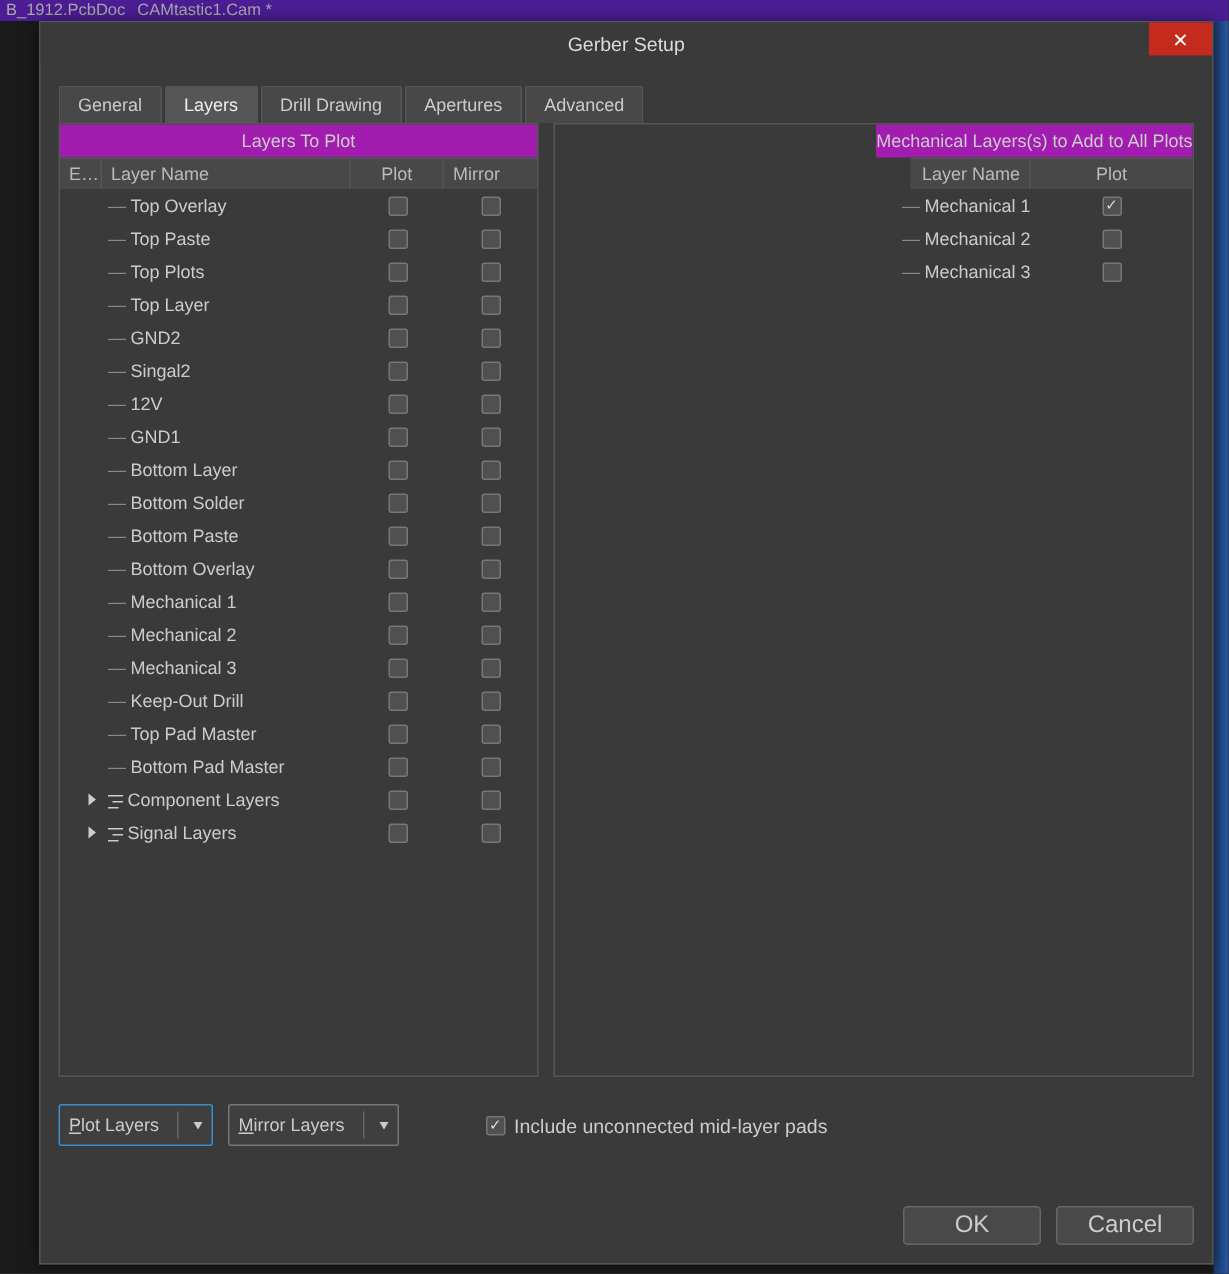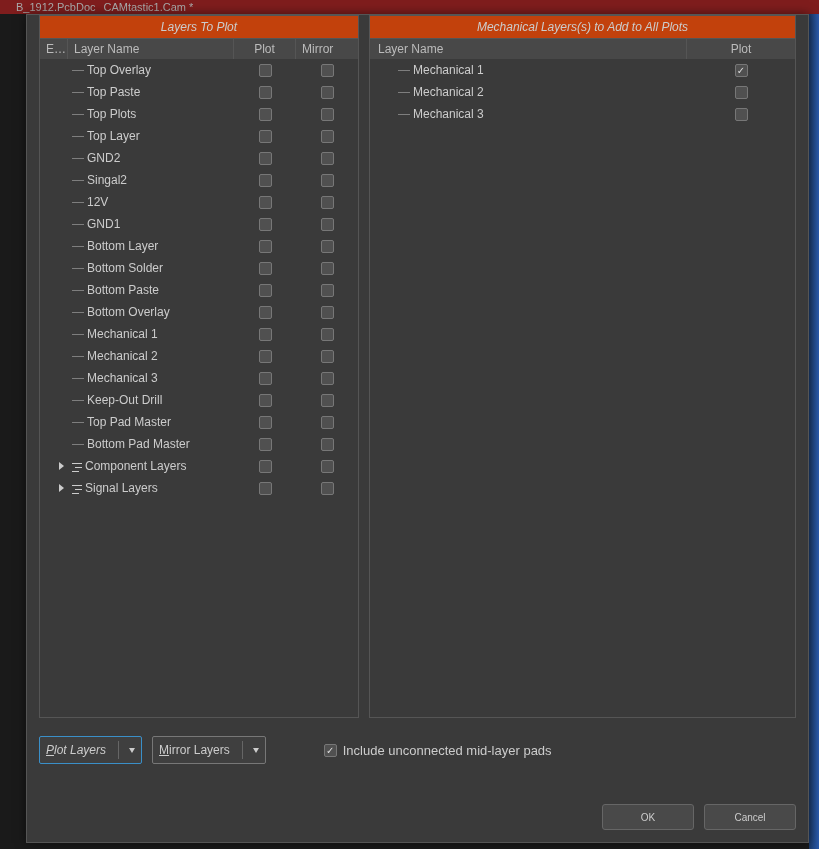--- a/index.html
+++ b/index.html
@@ -1,32 +1,32 @@
 <!DOCTYPE html>
 <html><head>
   <meta charset="utf-8">
   <style>
     * { box-sizing: border-box; margin: 0; padding: 0; font-family: "Segoe UI", Arial, sans-serif; }
     body { width: 819px; height: 849px; background: #1a1a1a; position: relative; overflow: hidden; }
-    .bg-tabs { position: absolute; top: 0; left: 0; right: 0; height: 14px; background: #7f1d1d; color: #888; font-size: 11px; padding-left: 16px; display: flex; align-items: center; gap: 8px; }
+    .bg-tabs { position: absolute; top: 0; left: 0; right: 0; height: 14px; background: #4c1d95; color: #888; font-size: 11px; padding-left: 4px; display: flex; align-items: center; gap: 8px; }
     .bg-tab { color: #aaa; }
     .bg-right { position: absolute; right: 0; top: 14px; bottom: 0; width: 10px; background: linear-gradient(to right, #1a3a6a, #2a5aaa); }
     .dialog { position: absolute; top: 14px; left: 26px; right: 10px; bottom: 6px; background: #3a3a3a; border: 1px solid #555; box-shadow: 0 0 10px rgba(0,0,0,0.5); display: flex; flex-direction: column; }
     .titlebar { height: 28px; background: #3a3a3a; color: #ddd; display: flex; align-items: center; justify-content: center; position: relative; font-size: 13px; }
     .titlebar .title { }
     .close-btn { position: absolute; right: 0; top: 0; width: 42px; height: 22px; background: #c42b1c; color: #fff; display: flex; align-items: center; justify-content: center; font-size: 13px; cursor: pointer; }
     .tabs { display: flex; margin: 14px 0 0 12px; }
     .tab { background: #484848; color: #ccc; padding: 5px 12px; font-size: 12px; margin-right: 2px; border: 1px solid #555; border-bottom: none; border-radius: 2px 2px 0 0; cursor: pointer; }
     .tab.active { background: #565656; color: #eee; }
     .content { flex: 1; margin: 0 12px 12px 12px; display: flex; flex-direction: column; }
     .panels { display: flex; gap: 10px; flex: 1; }
     .panel { border: 1px solid #555; background: #3a3a3a; display: flex; flex-direction: column; }
     .panel-left { width: 320px; }
-    .panel-right { flex: 1; }
-    .panel-title { background: #c2410c; color: #ccc; text-align: center; font-size: 12px; padding: 4px 0; font-style: italic; }
+    .panel-right { flex: 1; align-items: flex-end; }
+    .panel-title { background: #a21caf; color: #ccc; text-align: center; font-size: 12px; padding: 4px 0; }
     .grid-header { display: flex; background: #484848; border-top: 1px solid #555; }
     .col-h { border-right: 1px solid #555; color: #bbb; font-size: 12px; padding: 3px 6px; overflow: hidden; white-space: nowrap; text-overflow: ellipsis; }
     .panel-left .col-ext { width: 28px; }
     .panel-left .col-name { flex: 1; }
     .panel-left .col-plot { width: 62px; text-align: center; }
     .panel-left .col-mirror { width: 62px; text-align: left; border-right: none; }
     .panel-right .col-name { flex: 1; }
     .panel-right .col-plot { width: 108px; text-align: center; border-right: none; }
     .grid-body { flex: 1; overflow: hidden; }
     .row { display: flex; align-items: center; height: 22px; }
@@ -38,39 +38,50 @@
     .chk { width: 13px; height: 13px; border: 1px solid #777; border-radius: 2px; background: #505050; display: inline-flex; align-items: center; justify-content: center; cursor: pointer; }
     .chk.checked::after { content: "✓"; font-size: 10px; color: #ddd; }
     .arrow-right { display: inline-block; width: 0; height: 0; border-top: 4px solid transparent; border-bottom: 4px solid transparent; border-left: 5px solid #ccc; margin-right: 2px; }
     .dash { color: #888; font-size: 12px; }
     .cat-icon { display: inline-block; width: 10px; height: 10px; position: relative; }
     .cat-icon::before, .cat-icon::after { content: ""; position: absolute; background: #ccc; height: 1px; }
     .cat-icon::before { width: 10px; top: 2px; left: 0; }
     .cat-icon::after { width: 7px; top: 6px; left: 3px; box-shadow: -3px 4px 0 #ccc; }
     .bottom-row { display: flex; align-items: center; gap: 10px; margin-top: 18px; margin-bottom: 40px; }
     .dropdown-btn { background: #3f3f3f; border: 1px solid #777; color: #ccc; font-size: 12px; padding: 4px 6px; display: flex; align-items: center; gap: 8px; border-radius: 2px; cursor: pointer; }
-    .dropdown-btn.focused { border-color: #3a8fc8; font-style: italic; }
+    .dropdown-btn.focused { border-color: #3a8fc8; }
     .dropdown-caret { width: 0; height: 0; border-left: 4px solid transparent; border-right: 4px solid transparent; border-top: 5px solid #ccc; border-left-width: 3px; border-right-width: 3px; margin-left: 2px; }
     .dropdown-divider { width: 1px; height: 18px; background: #666; margin: 0 0 0 4px; }
     .check-inline { display: flex; align-items: center; gap: 6px; color: #ccc; font-size: 13px; margin-left: 48px; }
     .footer { display: flex; justify-content: flex-end; gap: 10px; margin-top: auto; }
-    .btn { width: 92px; height: 26px; background: #494949; border: 1px solid #666; border-radius: 3px; color: #ccc; font-size: 10px; display: flex; align-items: center; justify-content: center; cursor: pointer; }
+    .btn { width: 92px; height: 26px; background: #494949; border: 1px solid #666; border-radius: 3px; color: #ccc; font-size: 16px; display: flex; align-items: center; justify-content: center; cursor: pointer; }
     .underline-first::first-letter { text-decoration: underline; }
   </style>
 </head>
 <body>
 
 <div class="bg-tabs">
   <span class="bg-tab">B_1912.PcbDoc</span>
   <span class="bg-tab">CAMtastic1.Cam *</span>
 </div>
 <div class="bg-right"></div>
 
 <div class="dialog">
-
+  <div class="titlebar">
+    <span class="title">Gerber Setup</span>
+    <div class="close-btn">✕</div>
+  </div>
+
+  <div class="tabs" id="tab-bar">
+      <div class="tab">General</div>
+      <div class="tab active">Layers</div>
+      <div class="tab">Drill Drawing</div>
+      <div class="tab">Apertures</div>
+      <div class="tab">Advanced</div>
+    </div>
 
   <div class="content">
     <div class="panels">
       <div class="panel panel-left">
         <div class="panel-title">Layers To Plot</div>
         <div class="grid-header">
           <div class="col-h col-ext">Ex...</div>
           <div class="col-h col-name">Layer Name</div>
           <div class="col-h col-plot">Plot</div>
           <div class="col-h col-mirror">Mirror</div>

